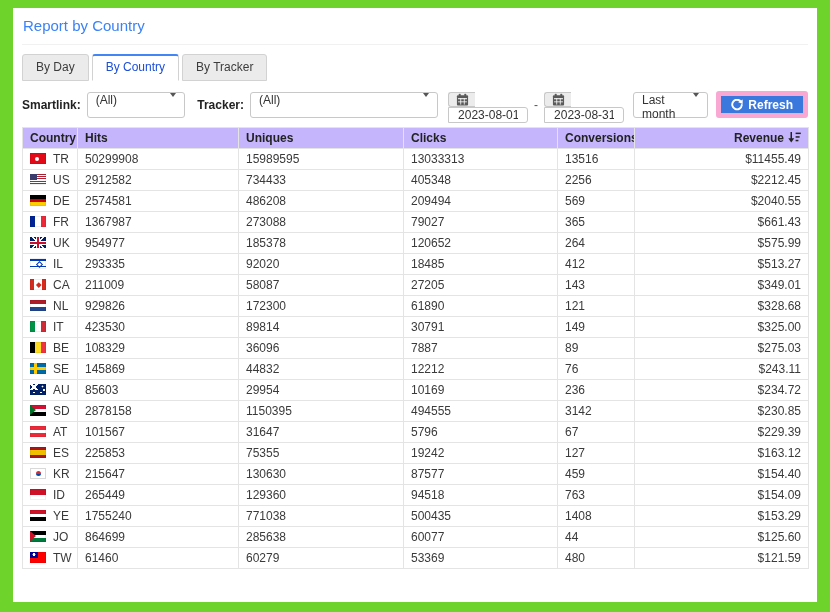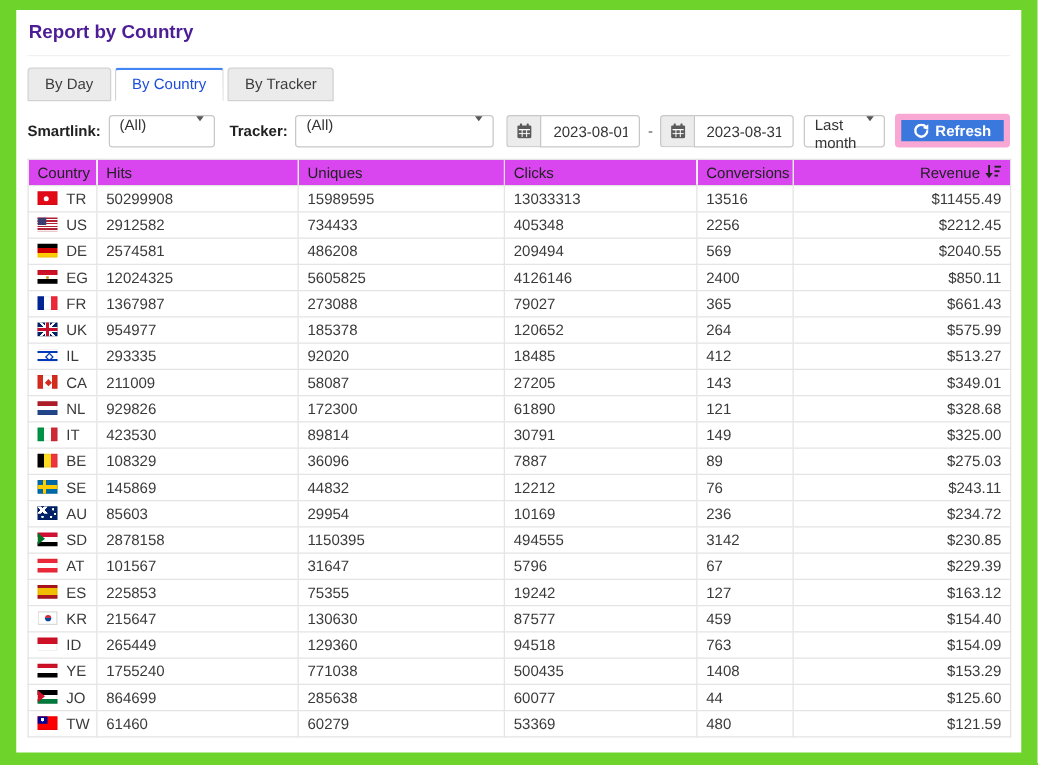--- a/index.html
+++ b/index.html
@@ -13,21 +13,21 @@
   }
   .frame {
     position:absolute; left:13px; top:8px;
     width:804px; height:594px;
     background:#fff;
     padding:0 9px;
   }
   
   .page-title {
     margin:0; padding:9px 1px 10px;
-    font-size:15px; font-weight:bold; color:#4c1d95;
+    font-size:15px; font-weight:normal; color:#3b82f6;
     border-bottom:1px solid #f1f1f1;
   }
   
   .tabs { display:flex; margin-top:9px; }
   .tab {
     font-size:12px; color:#3c3c3c;
     background:#ebebeb; border:1px solid #d2d2d2;
     border-radius:3px 3px 0 0;
     padding:6px 13px 6px; margin-right:3px;
     cursor:pointer; line-height:12px;
@@ -52,21 +52,21 @@
   }
   .sel-smartlink { width:108px; margin-right:12px; }
   .sel-tracker  { width:208px; margin-right:10px; }
   .sel-range    { width:82px;  margin-right:8px; }
   .caret {
     width:0; height:0; margin-left:6px;
     border-left:3.5px solid transparent;
     border-right:3.5px solid transparent;
     border-top:4px solid #555;
   }
-  .input-group { display:flex; height:26px; }
+  .input-group { display:flex; height:26px;flex-direction:column; }
   .addon {
     width:27px; background:#ececec;
     border:1px solid #c8c8c8; border-right:none;
     border-radius:3px 0 0 3px;
     display:flex; align-items:center; justify-content:center;
     cursor:pointer;
   }
   .date-input {
     width:80px; height:26px;
     border:1px solid #c8c8c8; border-radius:0 3px 3px 0;
@@ -87,21 +87,21 @@
     width:786px; border-collapse:collapse; table-layout:fixed;
     font-size:12px; color:#3a3a3a;
   }
   .report th, .report td {
     border:1px solid #e4e4e4;
     padding:3px 7px; height:21px;
     overflow:hidden; white-space:nowrap;
     text-align:left; font-weight:normal;
   }
   .report thead th {
-    background:#d946ef; font-weight:normal; color:#222;
+    background:#c4b5fd; font-weight:bold; color:#222;
   }
   .report .num-right { text-align:right; }
   .sort-svg { vertical-align:-1px; margin-left:4px; }
   
   .flag {
     display:inline-block; width:16px; height:11px;
     margin-right:7px; vertical-align:-1px;
     position:relative; overflow:hidden;
     box-shadow:inset 0 0 0 1px rgba(0,0,0,0.06);
   }
@@ -281,28 +281,20 @@
         </tr>
         <tr>
           <td><span class="flag flag-de"></span><span>DE</span></td>
           <td>2574581</td>
           <td>486208</td>
           <td>209494</td>
           <td>569</td>
           <td class="num-right">$2040.55</td>
         </tr>
         <tr>
-          <td><span class="flag flag-eg"></span><span>EG</span></td>
-          <td>12024325</td>
-          <td>5605825</td>
-          <td>4126146</td>
-          <td>2400</td>
-          <td class="num-right">$850.11</td>
-        </tr>
-        <tr>
           <td><span class="flag flag-fr"></span><span>FR</span></td>
           <td>1367987</td>
           <td>273088</td>
           <td>79027</td>
           <td>365</td>
           <td class="num-right">$661.43</td>
         </tr>
         <tr>
           <td><span class="flag flag-uk"></span><span>UK</span></td>
           <td>954977</td>

